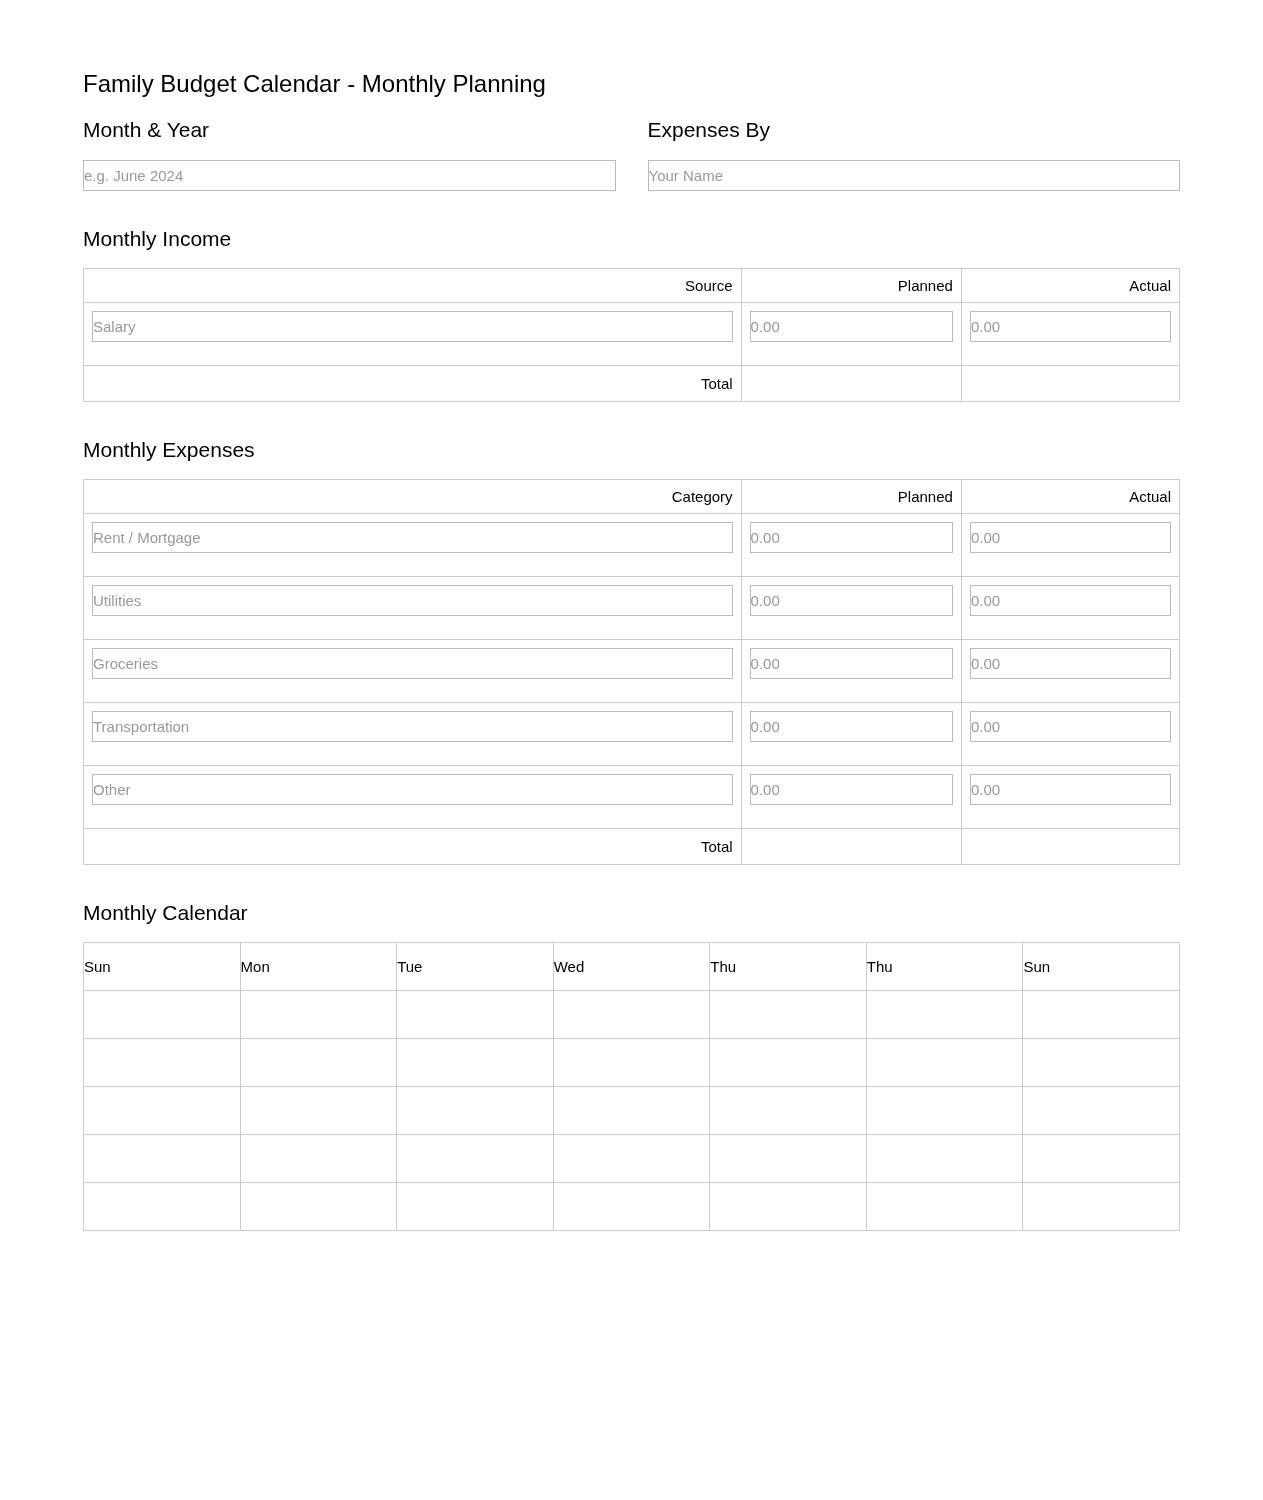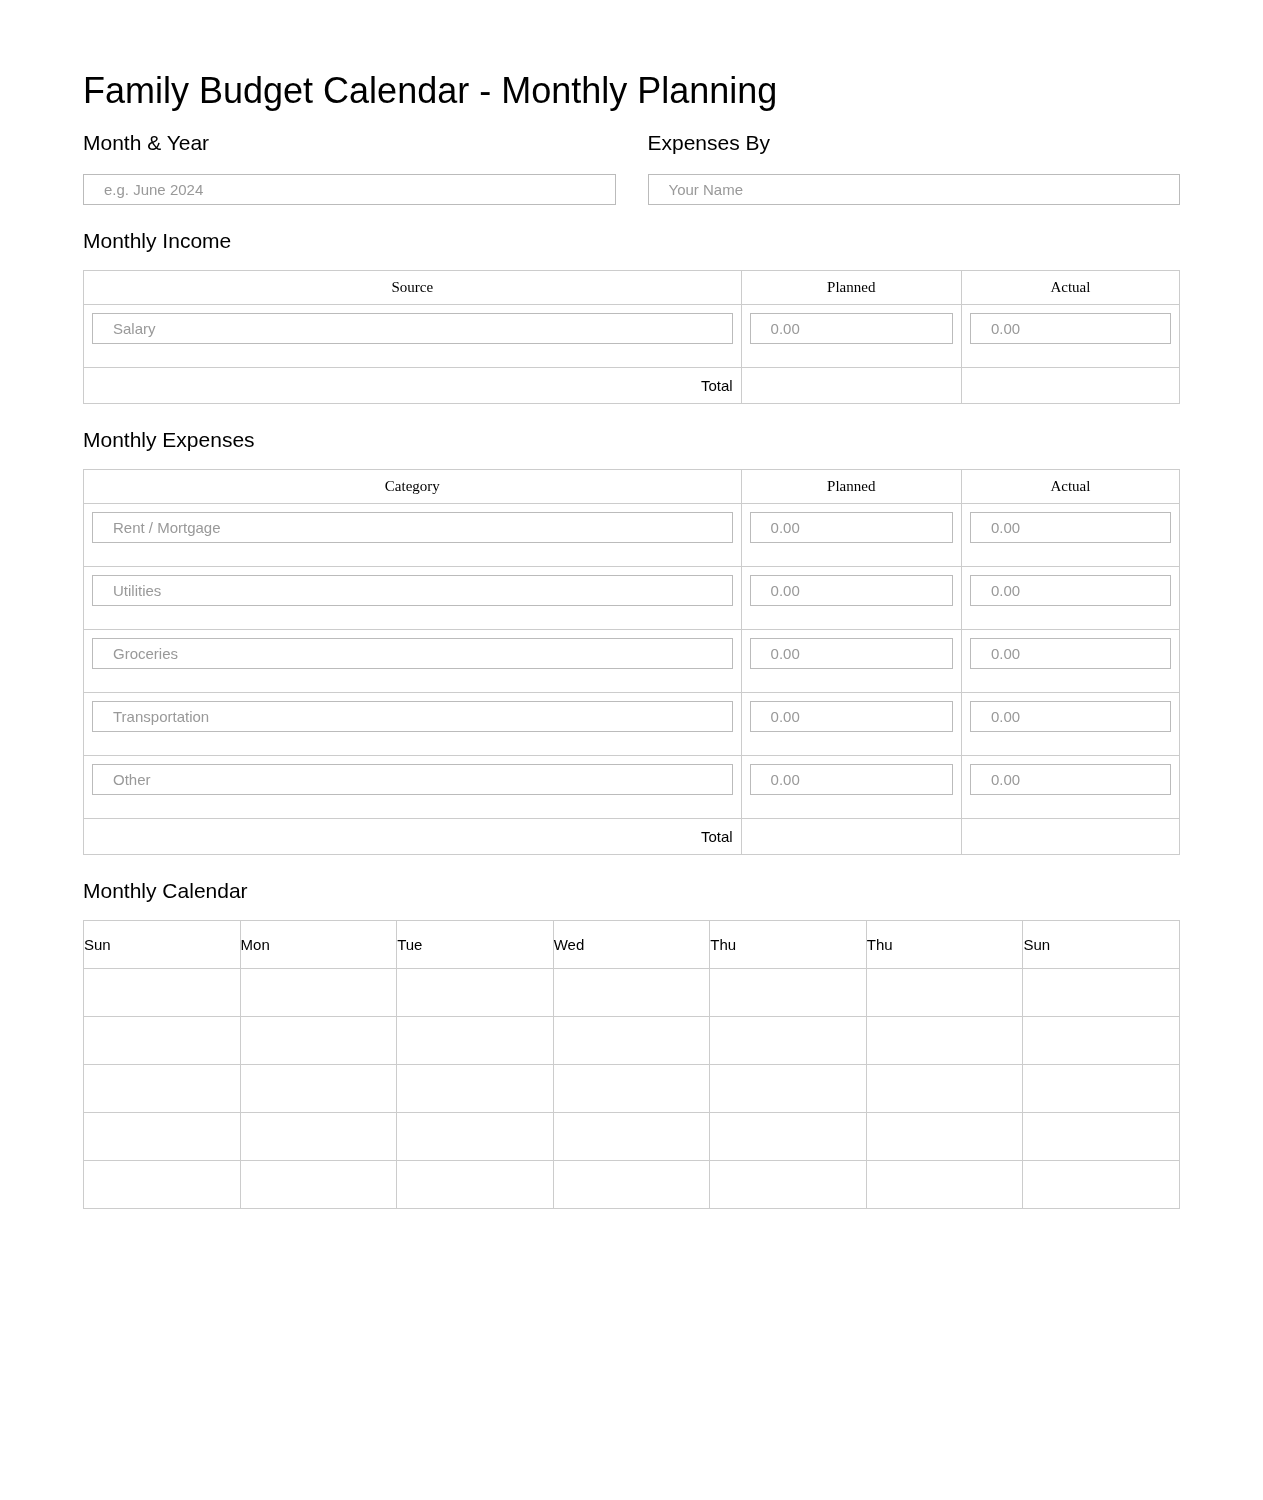--- a/index.html
+++ b/index.html
@@ -4,68 +4,67 @@
 <style>
   html, body { margin: 0; padding: 0; background: #fff; }
   body {
     width: 1263px; height: 1500px;
     font-family: "Liberation Sans", sans-serif;
     color: #000;
   }
   .container { width: 1097px; margin: 0 auto; padding-top: 70px; }
 
   h1 {
-    font-size: 36px; font-weight: 400; line-height: 1.15;
+    font-size: 24px; font-weight: 400; line-height: 1.15;
     margin: 0 0 20px 0;
   }
   h2 {
     font-size: 21px; font-weight: 400; line-height: 1.15;
     margin: 0 0 18px 0;
   }
-  .section-heading { margin-top: 24px; margin-bottom: 17px; }
+  .section-heading { margin-top: 36px; margin-bottom: 17px; }
 
   .top-fields {
     display: grid;
     grid-template-columns: 1fr 1fr;
     column-gap: 32px;
   }
 
   input[type="text"] {
     display: block;
     width: 100%;
     box-sizing: border-box;
     height: 31px;
     border: 1px solid #bbb;
     border-radius: 0;
     background: #fff;
-    padding: 0 20px;
+    padding: 0 0;
     font-family: "Liberation Sans", sans-serif;
     font-size: 15px;
     color: #000;
     outline: none;
   }
   input[type="text"]::placeholder { color: #999; opacity: 1; }
 
   table {
     width: 100%;
     border-collapse: collapse;
     table-layout: fixed;
   }
   table th, table td {
     border: 1px solid #ccc;
     font-size: 15px;
     font-weight: 400;
   }
 
   .budget-table th {
-    text-align: center;
+    text-align: right;
     vertical-align: middle;
     padding: 8px;
     height: 16px;
-    font-family: Liberation Serif, serif;
   }
   .budget-table td.input-cell {
     vertical-align: top;
     padding: 8px 8px 23px 8px;
   }
   .budget-table col.c-main { width: 60%; }
   .budget-table col.c-planned { width: 20.1%; }
   .budget-table col.c-actual { width: 19.9%; }
   .budget-table td.total-label {
     text-align: right;

